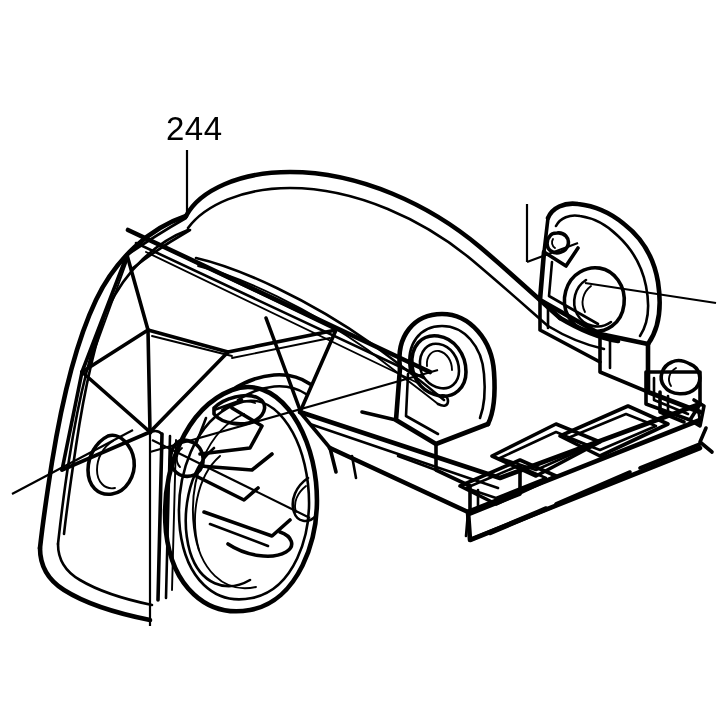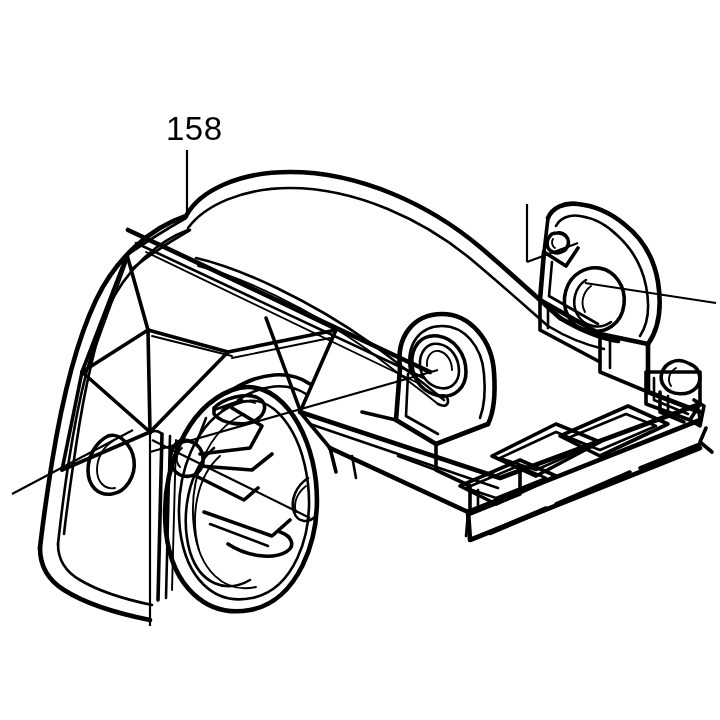--- a/index.html
+++ b/index.html
@@ -299,15 +299,15 @@
       <line class="ld" x1="150" y1="452" x2="438" y2="370"></line>
       <line class="ld" x1="152" y1="440" x2="310" y2="518"></line>
       <line class="ld" x1="150" y1="432" x2="150" y2="626"></line>
       <line class="ld" x1="527" y1="204" x2="527" y2="262"></line>
       <line class="ld" x1="527" y1="262" x2="578" y2="243"></line>
       <line class="ld" x1="716" y1="303" x2="585" y2="283"></line>
     </g>
 
   </svg>
 
-  <div class="callout-label" style="left:166px; top:112px;">158</div>
+  <div class="callout-label" style="left:166px; top:112px;">244</div>
 
 </div>
 
 </body></html>

